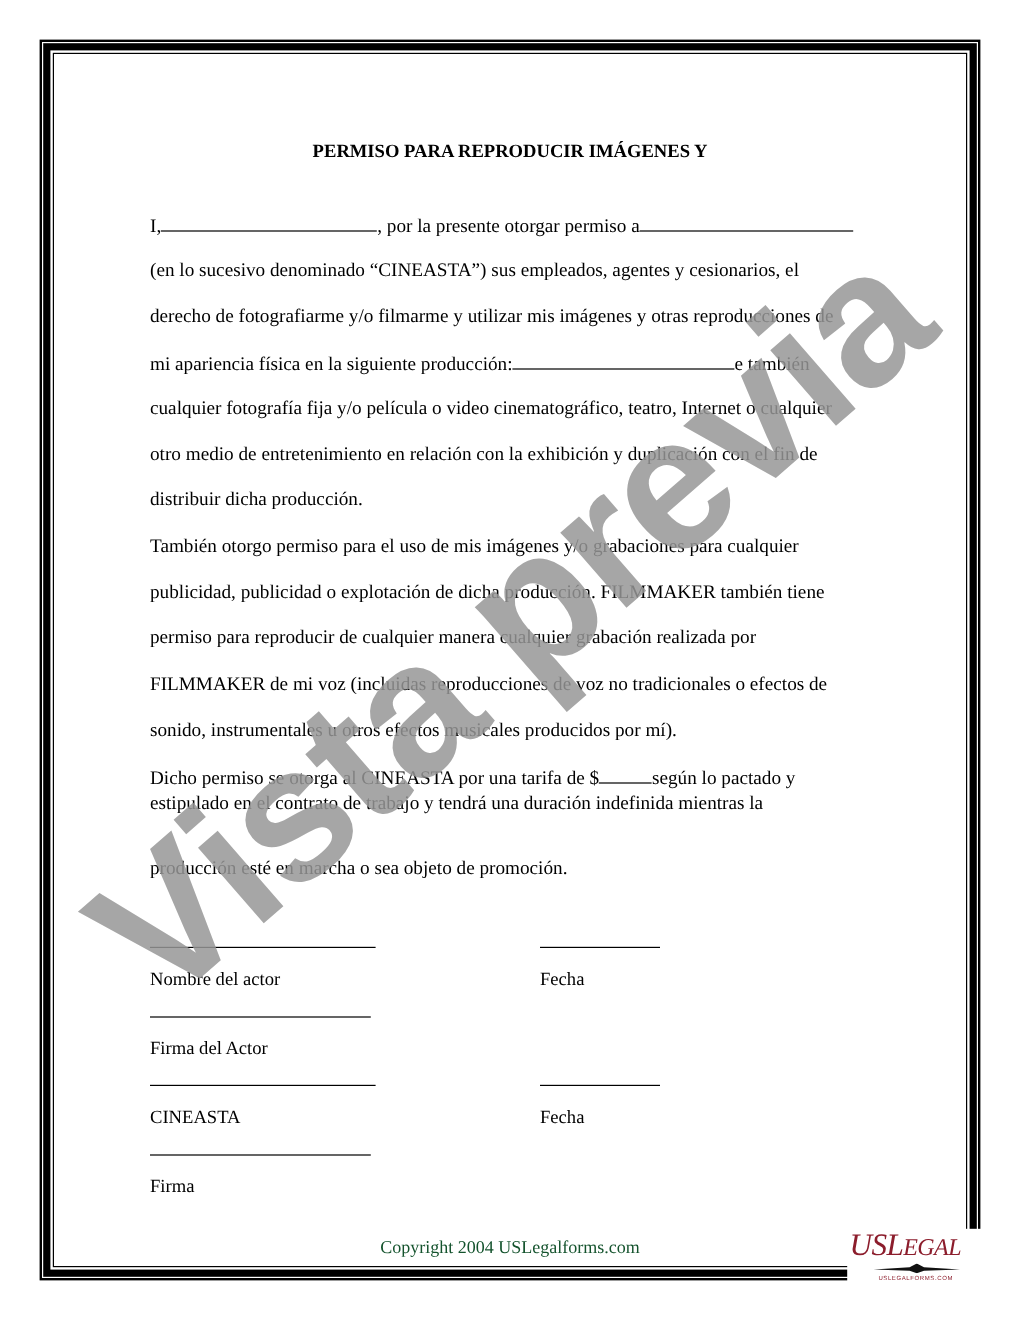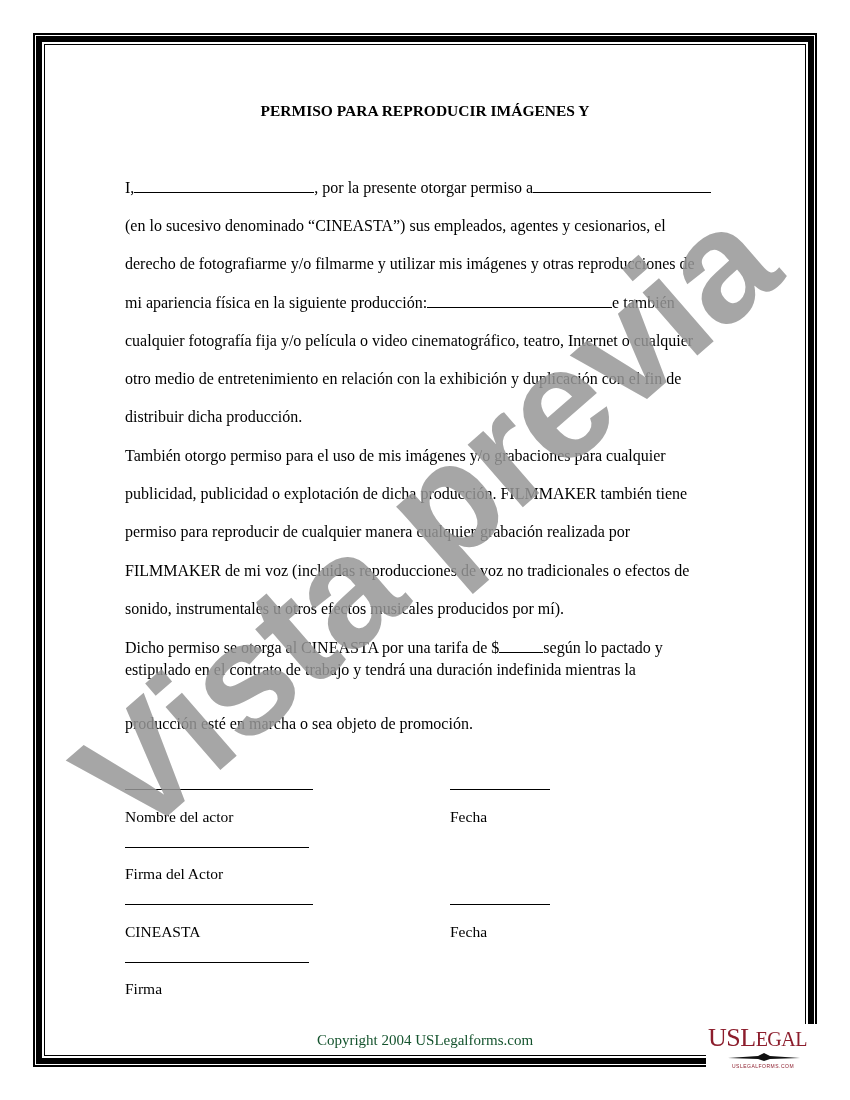--- a/index.html
+++ b/index.html
@@ -6,34 +6,34 @@
   body { width:850px; height:1100px; background:#ffffff; position:relative; overflow:hidden;
          font-family:"Liberation Serif", "DejaVu Serif", serif; color:#000; }
   .frame-outer { position:absolute; left:33px; top:33px; width:784px; height:1034px;
          border:2px solid #000; box-sizing:border-box; }
   .frame-band { position:absolute; left:36px; top:36px; width:778px; height:1028px;
          border:6px solid #000; box-sizing:border-box; }
   .frame-inner { position:absolute; left:44px; top:44px; width:762px; height:1012px;
          border:1.5px solid #000; box-sizing:border-box; }
   .title { position:absolute; left:0; width:850px; top:101px; text-align:center;
          font-weight:bold; font-size:15.5px; line-height:20px; }
-  .title div { white-space:nowrap; }
+  .title div { white-space:nowrap;margin-top:16px; }
   .line { position:absolute; left:125px; font-size:16px; white-space:nowrap; line-height:18px; }
   .blank { display:inline-block; border-bottom:1px solid #000; height:14px; vertical-align:baseline; }
   .sigline { position:absolute; border-top:1px solid #000; height:0; }
   .siglabel { position:absolute; font-size:15.5px; white-space:nowrap;margin-top:16px; }
   .copyright { position:absolute; left:0; width:850px; top:1032px; text-align:center;
          font-size:15px; color:#14532d; }
   .watermark { position:absolute; left:425px; top:520px; transform:translate(-50%,-50%) rotate(-41deg);
          font-family:"Liberation Sans", "DejaVu Sans", sans-serif; font-weight:bold;
          font-size:158px; color:rgba(150,150,150,0.85); white-space:nowrap; letter-spacing:-2px;
          pointer-events:none; }
   .logo { position:absolute; left:706px; top:1024px; width:120px; height:48px; background:#fff; }
   .logo-text { position:absolute; left:2px; top:0; font-size:26px; color:#8c1d2c;
-         font-family:"Liberation Serif", serif; letter-spacing:-0.5px; line-height:28px; }
+         font-family:"Liberation Serif", serif; letter-spacing:-0.5px; line-height:28px;font-style:italic; }
   .logo-text .small { font-size:20px; }
   .logo-wing { position:absolute; left:22px; top:29px; width:72px; height:8px; }
   .logo-sub { position:absolute; left:26px; top:39px; font-size:5px; color:#8c1d2c;
          letter-spacing:0.5px; font-family:"Liberation Sans", sans-serif; }
 </style>
 </head>
 <body>
 
 <div class="frame-outer"></div>
 <div class="frame-band"></div>

